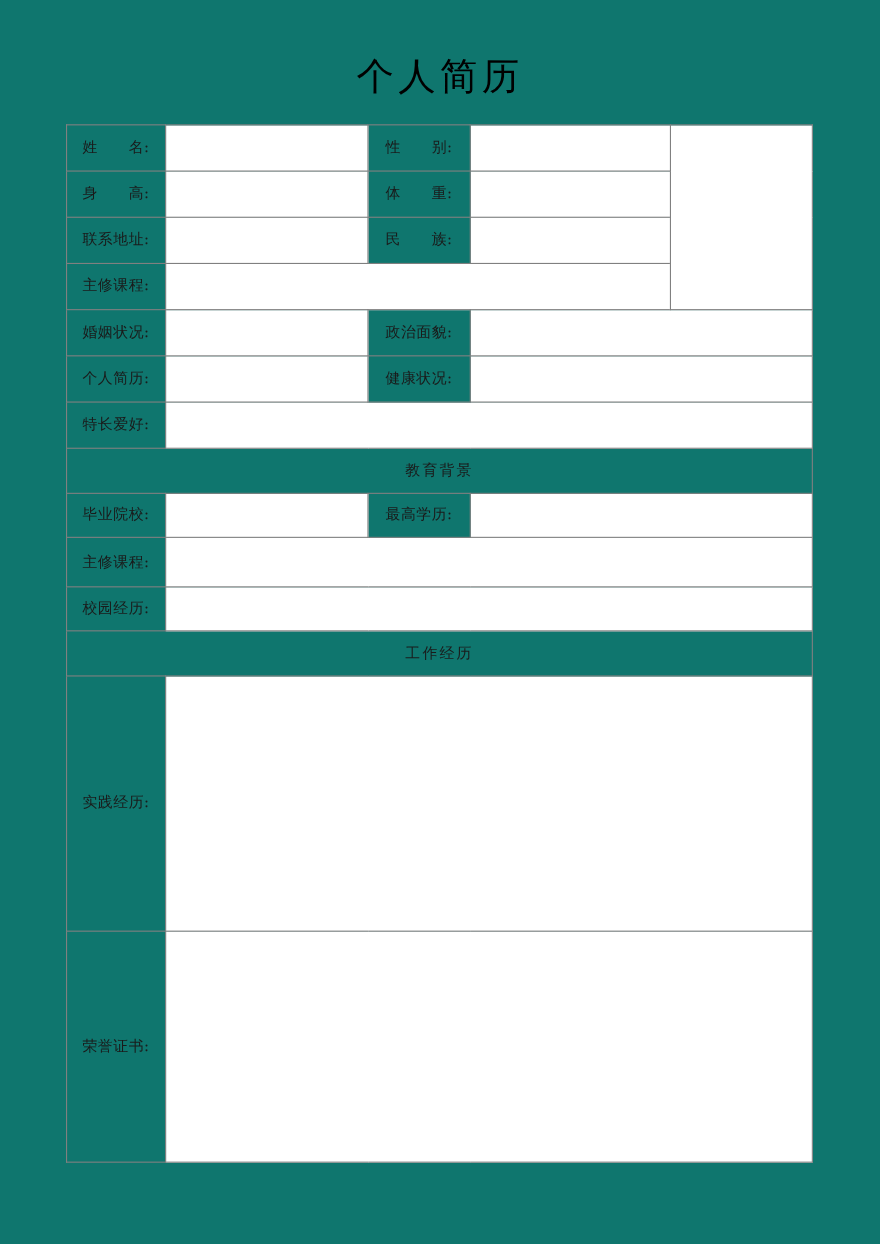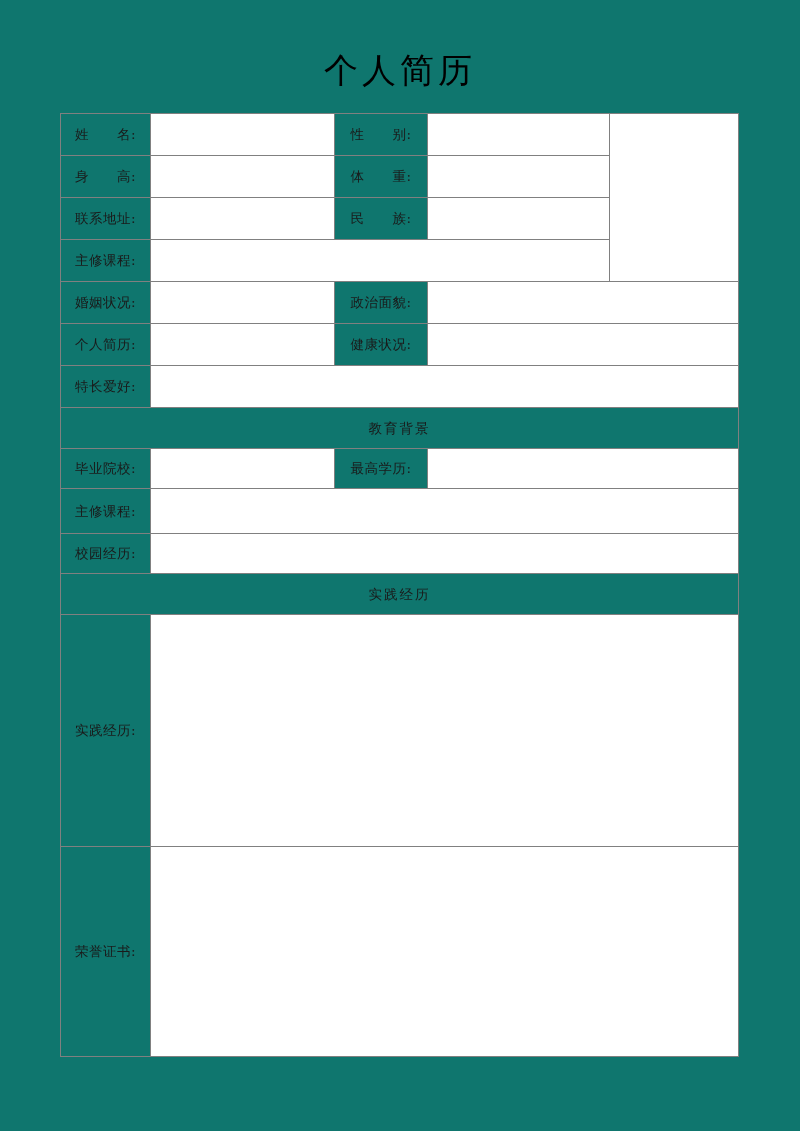--- a/index.html
+++ b/index.html
@@ -165,21 +165,21 @@
         <td class="lbl">主修课程:</td>
         <td class="val" colspan="4"></td>
       </tr>
 
       <tr class="h40">
         <td class="lbl">校园经历:</td>
         <td class="val" colspan="4"></td>
       </tr>
 
       <tr class="h40">
-        <td class="section-head" colspan="5">实践经历</td>
+        <td class="section-head" colspan="5">工作经历</td>
       </tr>
 
       <tr class="h265">
         <td class="bigcell lbl">实践经历:</td>
         <td class="val" colspan="4"></td>
       </tr>
 
       <tr class="h210">
         <td class="bigcell lbl">荣誉证书:</td>
         <td class="val" colspan="4"></td>

